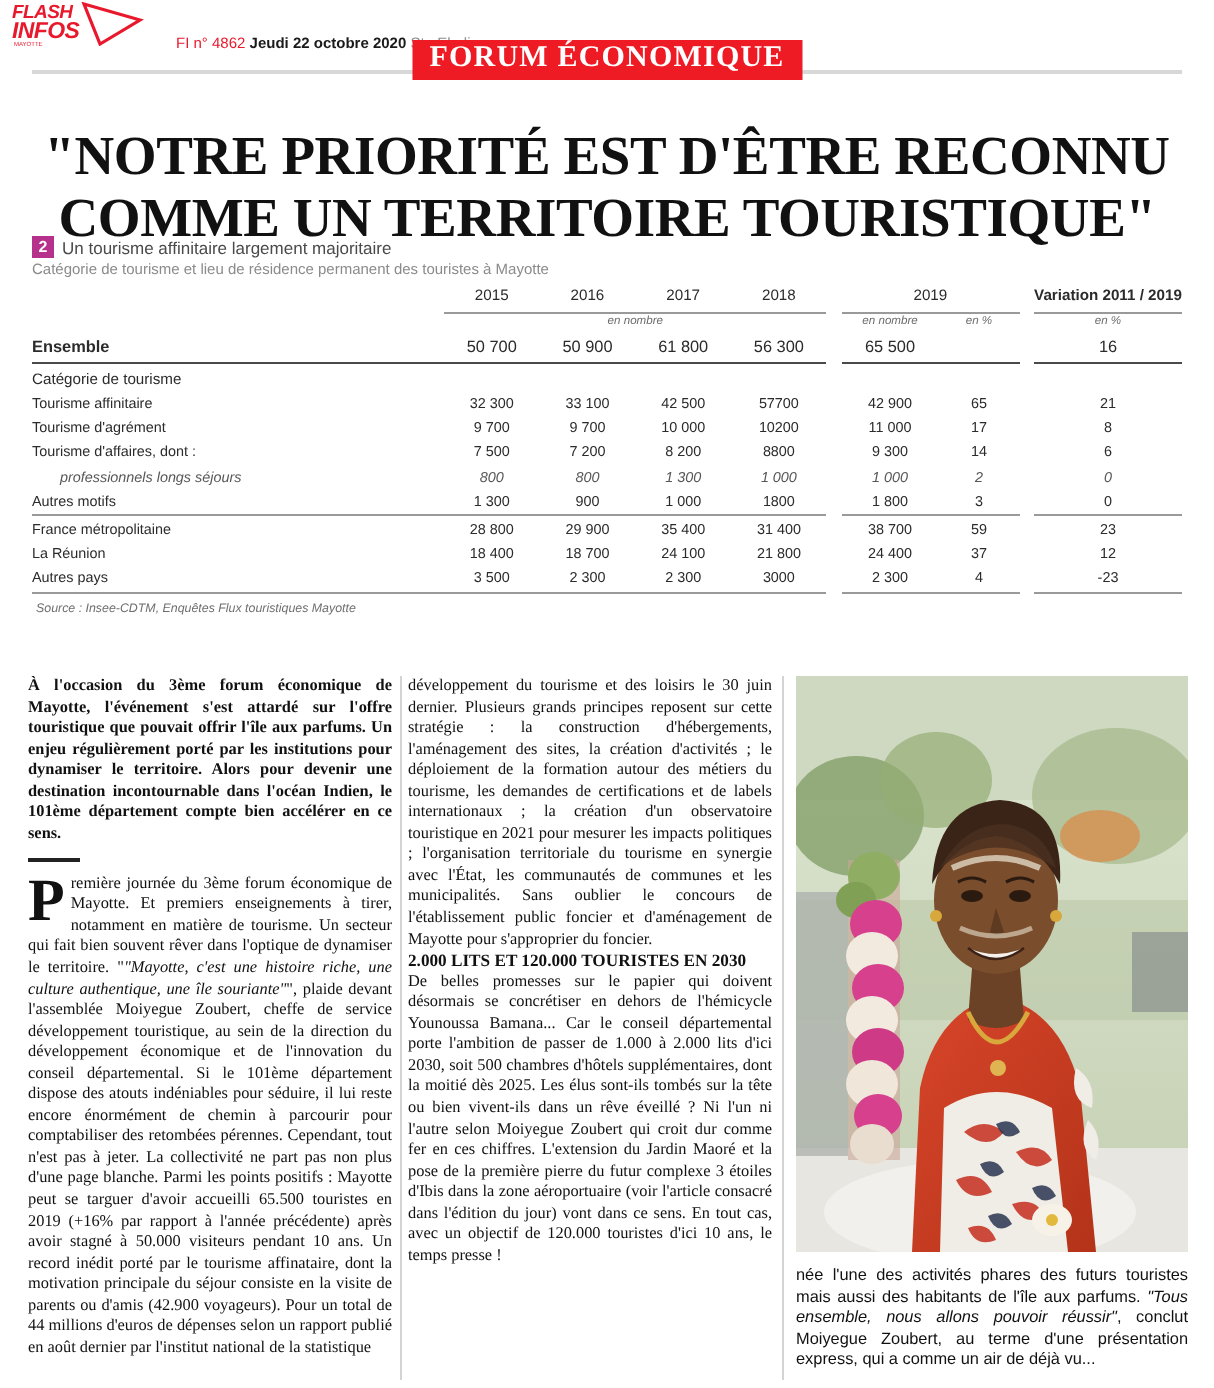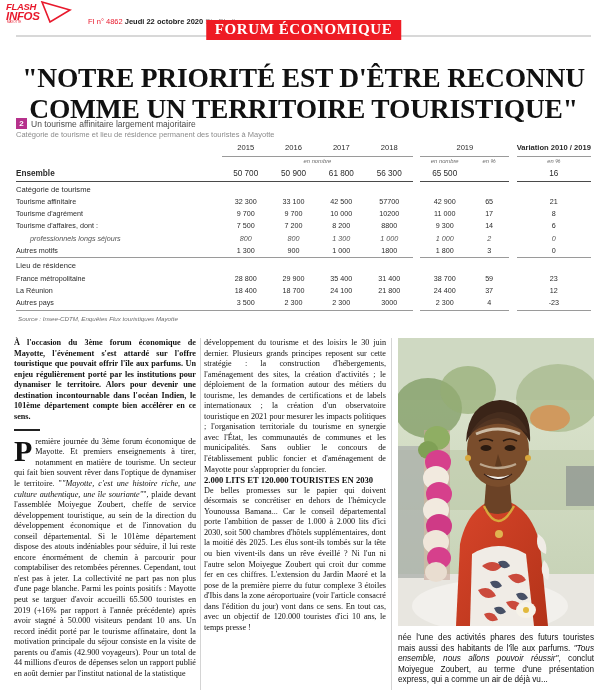--- a/index.html
+++ b/index.html
@@ -313,21 +313,21 @@
     <tbody id="table-body">
         <tr class="hdr-year">
           <td class="c-label"></td>
           <td class="c-num">2015</td>
           <td class="c-num">2016</td>
           <td class="c-num">2017</td>
           <td class="c-num">2018</td>
           <td class="c-gap"></td>
           <td colspan="2" style="text-align: center;">2019</td>
           <td class="c-gap"></td>
-          <td class="c-var hdr-var">Variation 2010 / 2019</td>
+          <td class="c-var hdr-var">Variation 2011 / 2019</td>
         </tr>
         <tr class="rule-top">
           <td class="c-label"></td>
           <td class="c-num uline"></td>
           <td class="c-num uline"></td>
           <td class="c-num uline"></td>
           <td class="c-num uline"></td>
           <td class="c-gap"></td>
           <td class="uline" colspan="2"></td>
           <td class="c-gap"></td>
@@ -431,23 +431,20 @@
         <tr class="rule-top">
           <td class="c-label uline"></td>
           <td class="c-num uline"></td>
           <td class="c-num uline"></td>
           <td class="c-num uline"></td>
           <td class="c-num uline"></td>
           <td class="c-gap"></td>
           <td class="uline" colspan="2"></td>
           <td class="c-gap"></td>
           <td class="c-var uline"></td>
-        </tr>
-        <tr class="sec-head">
-          <td class="c-label" colspan="10">Lieu de résidence</td>
         </tr>
         <tr class="row-data">
           <td class="c-label">France métropolitaine</td>
           <td class="c-num">28 800</td>
           <td class="c-num">29 900</td>
           <td class="c-num">35 400</td>
           <td class="c-num">31 400</td>
           <td class="c-gap"></td>
           <td class="c-num">38 700</td>
           <td class="c-pct">59</td>

